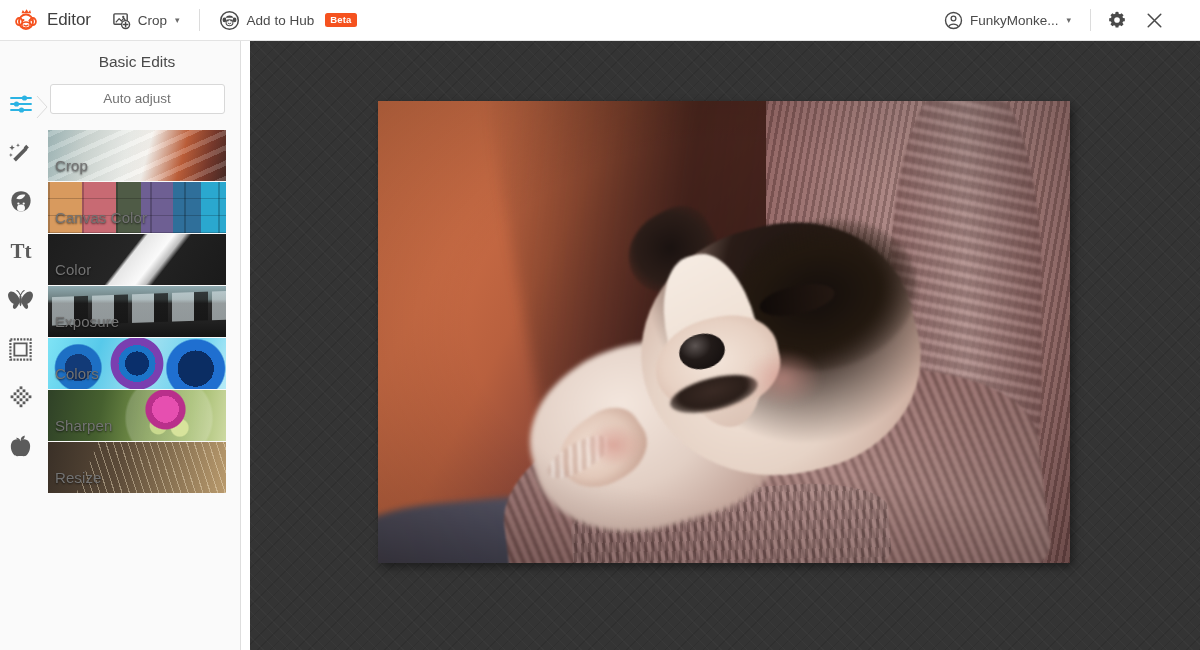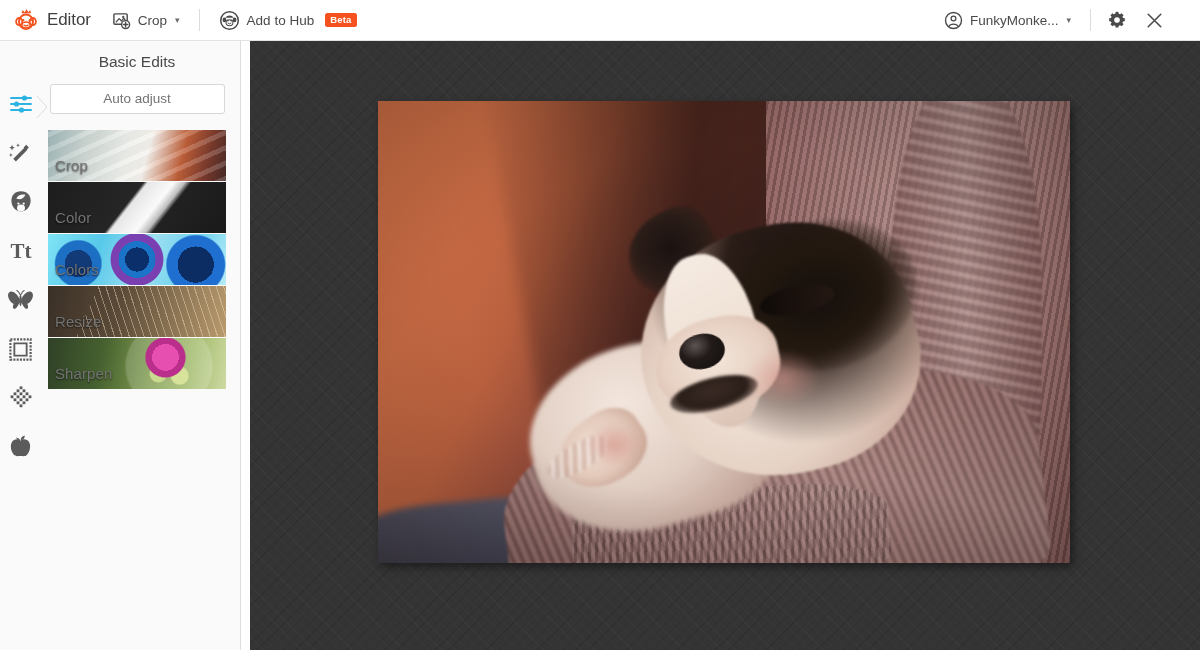--- a/index.html
+++ b/index.html
@@ -481,58 +481,74 @@
     <div id="thumbs">
 
       <div class="thumb">
         <div class="thumb-art" style="background:
              linear-gradient(105deg,#9fb7b8 0%,#cfd8d4 22%,#eef0ec 44%,#f6f3ee 55%,#c0603a 74%,#7a3a2c 88%,#452a26 100%);"></div>
         <div class="thumb-art" style="background:
              repeating-linear-gradient(-24deg, rgba(255,255,255,.30) 0 5px, rgba(0,0,0,.06) 5px 14px); opacity:.55;"></div>
         <span class="thumb-label">Crop</span>
       </div>
 
+      <div class="thumb">
+        <div class="thumb-art" style="background:
+             linear-gradient(90deg,#d89a5e 0%,#d89a5e 19%,#c86a73 19%,#c86a73 38%,#4f5b46 38%,#4f5b46 52%,#6e5f93 52%,#6e5f93 70%,#2f6f9a 70%,#2f6f9a 86%,#2aa8cf 86%,#2aa8cf 100%);"></div>
+        <div class="thumb-art" style="background:
+             repeating-linear-gradient(0deg, rgba(0,0,0,.20) 0 1px, transparent 1px 17px),
+             repeating-linear-gradient(90deg, rgba(0,0,0,.22) 0 2px, transparent 2px 34px);"></div>
+        <span class="thumb-label">Canvas Color</span>
+      </div>
 
       <div class="thumb">
         <div class="thumb-art" style="background:
              linear-gradient(120deg,#1d1d1d 0%,#262626 45%,#1a1a1a 100%);"></div>
         <div class="thumb-art" style="background:
              linear-gradient(128deg, transparent 44%, #e6e6e6 46%, #fafafa 58%, #bdbdbd 63%, transparent 66%);"></div>
         <span class="thumb-label">Color</span>
       </div>
 
+      <div class="thumb">
+        <div class="thumb-art" style="background:
+             linear-gradient(180deg,#8faab0 0%,#6d7f80 26%,#2b2b2b 34%,#222 68%,#141414 100%);"></div>
+        <div class="thumb-art" style="background:
+             repeating-linear-gradient(90deg, rgba(220,230,232,.0) 0 4px, rgba(215,226,229,.72) 4px 26px, rgba(20,20,20,.85) 26px 40px);
+             clip-path: polygon(0 22%,100% 10%,100% 66%,0 78%); opacity:.85;"></div>
+        <span class="thumb-label">Exposure</span>
+      </div>
 
       <div class="thumb">
         <div class="thumb-art" style="background:
              linear-gradient(110deg,#7fe3f5 0%,#57c9ea 28%,#9ddff0 55%,#6fd3ef 78%,#b8ecf7 100%);"></div>
         <div class="thumb-art" style="background:
              radial-gradient(circle at 17% 58%, #123a77 0 9%, #1d6fc4 9% 15%, transparent 16%),
              radial-gradient(circle at 50% 50%, #0a2f6b 0 13%, #1c74c8 13% 20%, #7a3fb0 20% 28%, transparent 29%),
              radial-gradient(circle at 83% 60%, #0b2d63 0 12%, #1f6fd0 12% 19%, transparent 20%);"></div>
         <span class="thumb-label">Colors</span>
-      </div>
-
-      <div class="thumb">
-        <div class="thumb-art" style="background:
-             linear-gradient(100deg,#3a3027 0%,#5b4a38 40%,#8a7353 70%,#b99a6d 100%);"></div>
-        <div class="thumb-art" style="background:
-             repeating-linear-gradient(72deg, rgba(240,225,195,.55) 0 1px, transparent 1px 7px);
-             clip-path: polygon(28% 0,100% 0,100% 100%,16% 100%); opacity:.8;"></div>
-        <span class="thumb-label">Resize</span>
       </div>
 
       <div class="thumb">
         <div class="thumb-art" style="background:
              linear-gradient(100deg,#2f4127 0%,#46602f 30%,#7e9a4e 58%,#9fb968 78%,#cdd9a2 100%);"></div>
         <div class="thumb-art" style="background:
              radial-gradient(circle at 66% 38%, #e64fb0 0 11%, #b92f8b 11% 16%, transparent 17%),
              radial-gradient(circle at 62% 70%, #c9d98e 0 7%, transparent 8%),
              radial-gradient(circle at 74% 74%, #d7e39b 0 6%, transparent 7%),
              radial-gradient(circle at 68% 55%, rgba(255,255,255,.18) 0 34%, transparent 36%);"></div>
         <span class="thumb-label">Sharpen</span>
+      </div>
+
+      <div class="thumb">
+        <div class="thumb-art" style="background:
+             linear-gradient(100deg,#3a3027 0%,#5b4a38 40%,#8a7353 70%,#b99a6d 100%);"></div>
+        <div class="thumb-art" style="background:
+             repeating-linear-gradient(72deg, rgba(240,225,195,.55) 0 1px, transparent 1px 7px);
+             clip-path: polygon(28% 0,100% 0,100% 100%,16% 100%); opacity:.8;"></div>
+        <span class="thumb-label">Resize</span>
       </div>
     </div>
   </div>
 
   <div id="panel-arrow">
     <svg width="13" height="24" viewBox="0 0 13 24">
       <path d="M1 1 L11 12 L1 23" fill="#fafafa" stroke="#dcdcdc" stroke-width="1"></path>
     </svg>
   </div>
 

